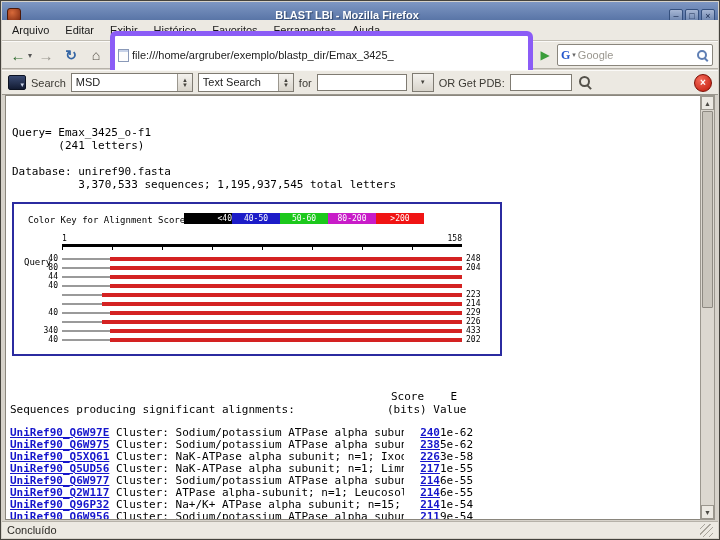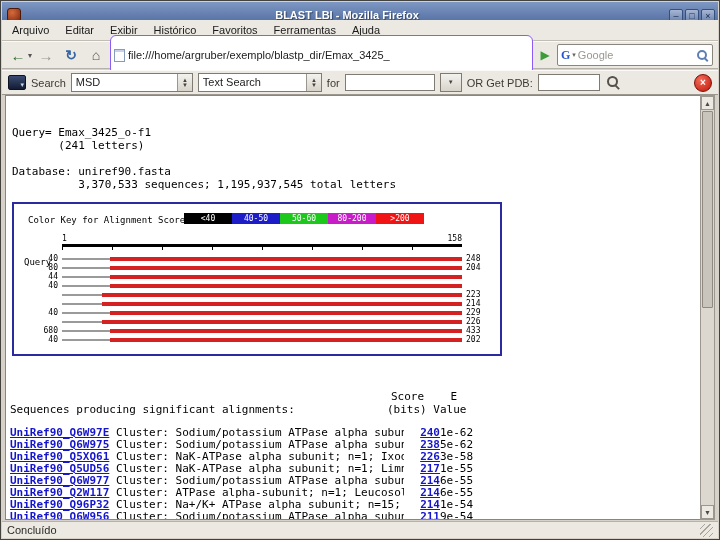--- a/index.html
+++ b/index.html
@@ -29,21 +29,21 @@
   .navbar{position:absolute;left:1px;right:1px;top:40px;height:28px;background:#ece9e2;
     border-top:1px solid #fbfaf8;border-bottom:1px solid #b6b2a9;
     display:flex;align-items:center;padding:0 5px;gap:3px;box-sizing:border-box;}
   .nav-btn{width:22px;height:22px;display:inline-flex;align-items:center;justify-content:center;
     font-size:15px;font-weight:bold;border-radius:3px;}
   .nav-drop{font-size:8px;color:#555;margin-left:-4px;}
   .back{color:#2e6b2e;}
   .fwd{color:#9a978f;}
   .reload{color:#3465a4;font-size:14px;}
   .home{color:#555047;font-size:14px;}
-  .urlbox{flex:1;height:20px;background:#fff;border:1px solid #8b5cf6;border-radius:6px;
+  .urlbox{flex:1;height:20px;background:#fff;border:5px solid #8b5cf6;border-radius:6px;
     display:flex;align-items:center;padding:9px 3px;gap:3px;}
   .page-ico{width:9px;height:11px;background:#fdfdfd;border:1px solid #8a99b8;
     box-shadow:inset 0 2px 0 #c7d2e8;}
   .url-input{flex:1;border:none;outline:none;font-size:11px;color:#222;
     font-family:"Liberation Sans",sans-serif;background:transparent;padding:0;}
   .go-btn{width:18px;height:20px;display:inline-flex;align-items:center;justify-content:center;
     color:#3a9d3a;font-size:12px;}
   .searchbox{width:148px;height:20px;background:#fff;border:1px solid #8a867d;border-radius:2px;
     display:flex;align-items:center;padding:0 3px;gap:2px;}
   .g-ico{color:#2255cc;font-weight:bold;font-size:12px;font-family:"Liberation Serif",serif;}
@@ -62,21 +62,21 @@
     display:flex;align-items:center;padding:0 6px;gap:5px;box-sizing:border-box;}
   .biobar-ico{width:18px;height:15px;background:linear-gradient(#3a4a72,#131c33);
     border:1px solid #0c1222;border-radius:2px;display:inline-flex;align-items:flex-end;
     justify-content:flex-end;color:#cdd6ea;font-size:7px;line-height:8px;padding:0 1px;box-sizing:border-box;}
   .tool-label{font-size:11px;font-weight:normal;color:#3c3a34;}
   .tool-label.plain{font-weight:normal;}
   .combo{height:19px;background:#fff;border:1px solid #7f7b72;display:flex;align-items:stretch;box-sizing:border-box;}
   .combo .combo-text{flex:1;font-size:11px;color:#222;padding:2px 4px 0 4px;white-space:nowrap;overflow:hidden;}
   .combo .combo-btn{width:14px;background:linear-gradient(#f4f2ee,#d8d4cb);border-left:1px solid #9b978e;
     display:flex;flex-direction:column;align-items:center;justify-content:center;color:#44423c;font-size:6px;line-height:5px;}
-  .combo.w1{width:122px;} .combo.w2{width:124px;} .combo.w3{width:22px;}
+  .combo.w1{width:122px;} .combo.w2{width:96px;} .combo.w3{width:22px;}
   .tb-input{height:17px;border:1px solid #7f7b72;font-size:11px;padding:0 3px;
     font-family:"Liberation Sans",sans-serif;background:#fff;box-sizing:border-box;}
   .tb-input.q{width:90px;} .tb-input.p{width:62px;}
   .mag-btn{position:relative;width:18px;height:18px;}
   .mag-btn::before{content:"";position:absolute;left:2px;top:2px;width:7px;height:7px;
     border:2px solid #54514a;border-radius:50%;}
   .mag-btn::after{content:"";position:absolute;left:11px;top:10px;width:2px;height:6px;
     background:#54514a;transform:rotate(-45deg);}
   .spacer{flex:1;}
   .close-red{width:16px;height:16px;border-radius:50%;
@@ -204,21 +204,21 @@
     <span class="close-red">×</span>
   </div>
 
   <div class="content-wrap">
 
     <div class="report"><br><br><span>Query= Emax_3425_o-f1</span><br><span>       (241 letters)</span><br><br><span>Database: uniref90.fasta</span><br><span>          3,370,533 sequences; 1,195,937,545 total letters</span></div>
 
     <div class="graphic-box">
       <span class="key-title">Color Key for Alignment Scores:</span>
       <span class="key-bins" id="keybins">
-          <span class="key-bin" style="background: rgb(0, 0, 0);">&lt;40</span>
+          <span class="key-bin" style="background: rgb(0, 0, 0); text-align: right;">&lt;40</span>
           <span class="key-bin" style="background: rgb(28, 28, 200);">40-50</span>
           <span class="key-bin" style="background: rgb(28, 200, 28);">50-60</span>
           <span class="key-bin" style="background: rgb(200, 28, 200);">80-200</span>
           <span class="key-bin" style="background: rgb(240, 20, 20);">&gt;200</span>
         </span>
       <span class="query-label">Query</span>
       <span class="axis-start">1</span>
       <span class="axis-end">158</span>
       <div class="axis-bar"></div>
       <div class="hit-bars" id="hitbars">
@@ -280,21 +280,21 @@
           </div>
           <div class="hit-row">
             <span class="hit-left"></span>
             <span class="hit-track">
               <span class="hit-grey" style="width: 10%;"></span>
               <span class="hit-red" style="left: 10%;"></span>
             </span>
             <span class="hit-right">226</span>
           </div>
           <div class="hit-row">
-            <span class="hit-left">680</span>
+            <span class="hit-left">340</span>
             <span class="hit-track">
               <span class="hit-grey" style="width: 12%;"></span>
               <span class="hit-red" style="left: 12%;"></span>
             </span>
             <span class="hit-right">433</span>
           </div>
           <div class="hit-row">
             <span class="hit-left">40</span>
             <span class="hit-track">
               <span class="hit-grey" style="width: 12%;"></span>

